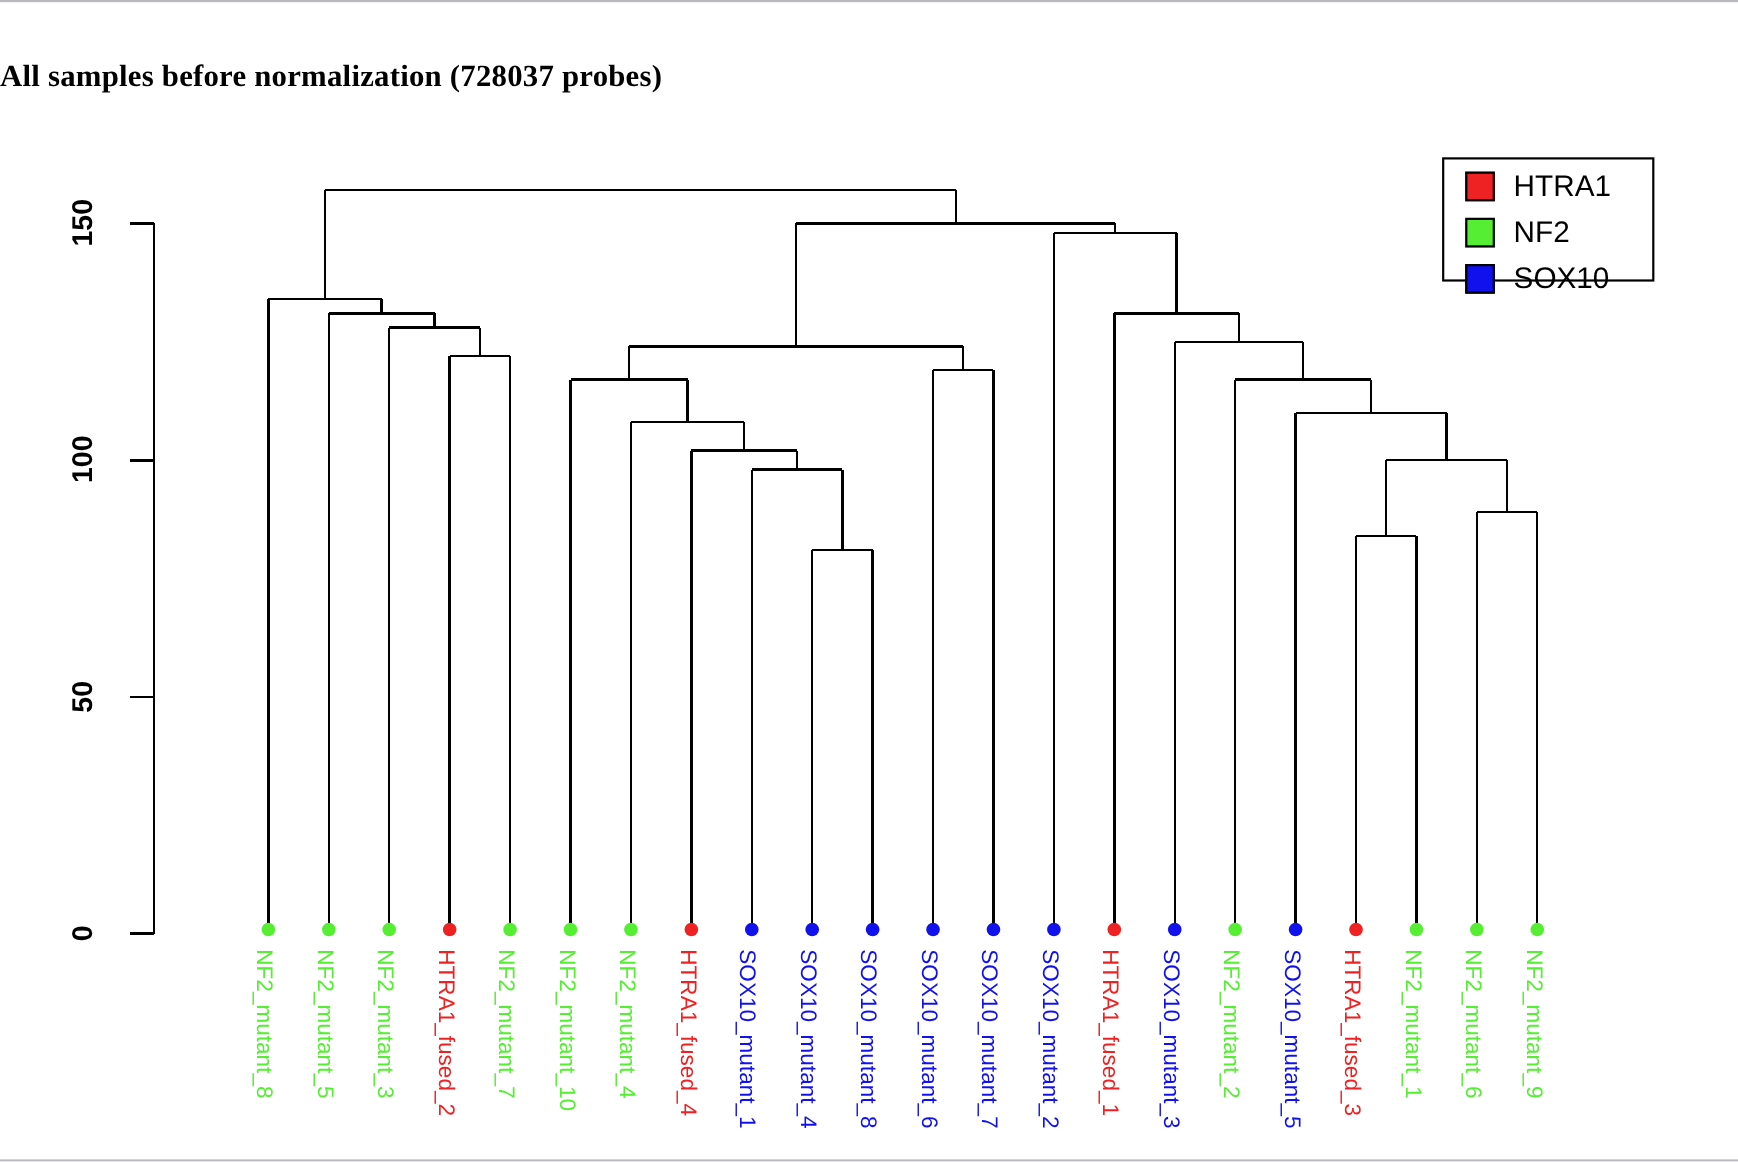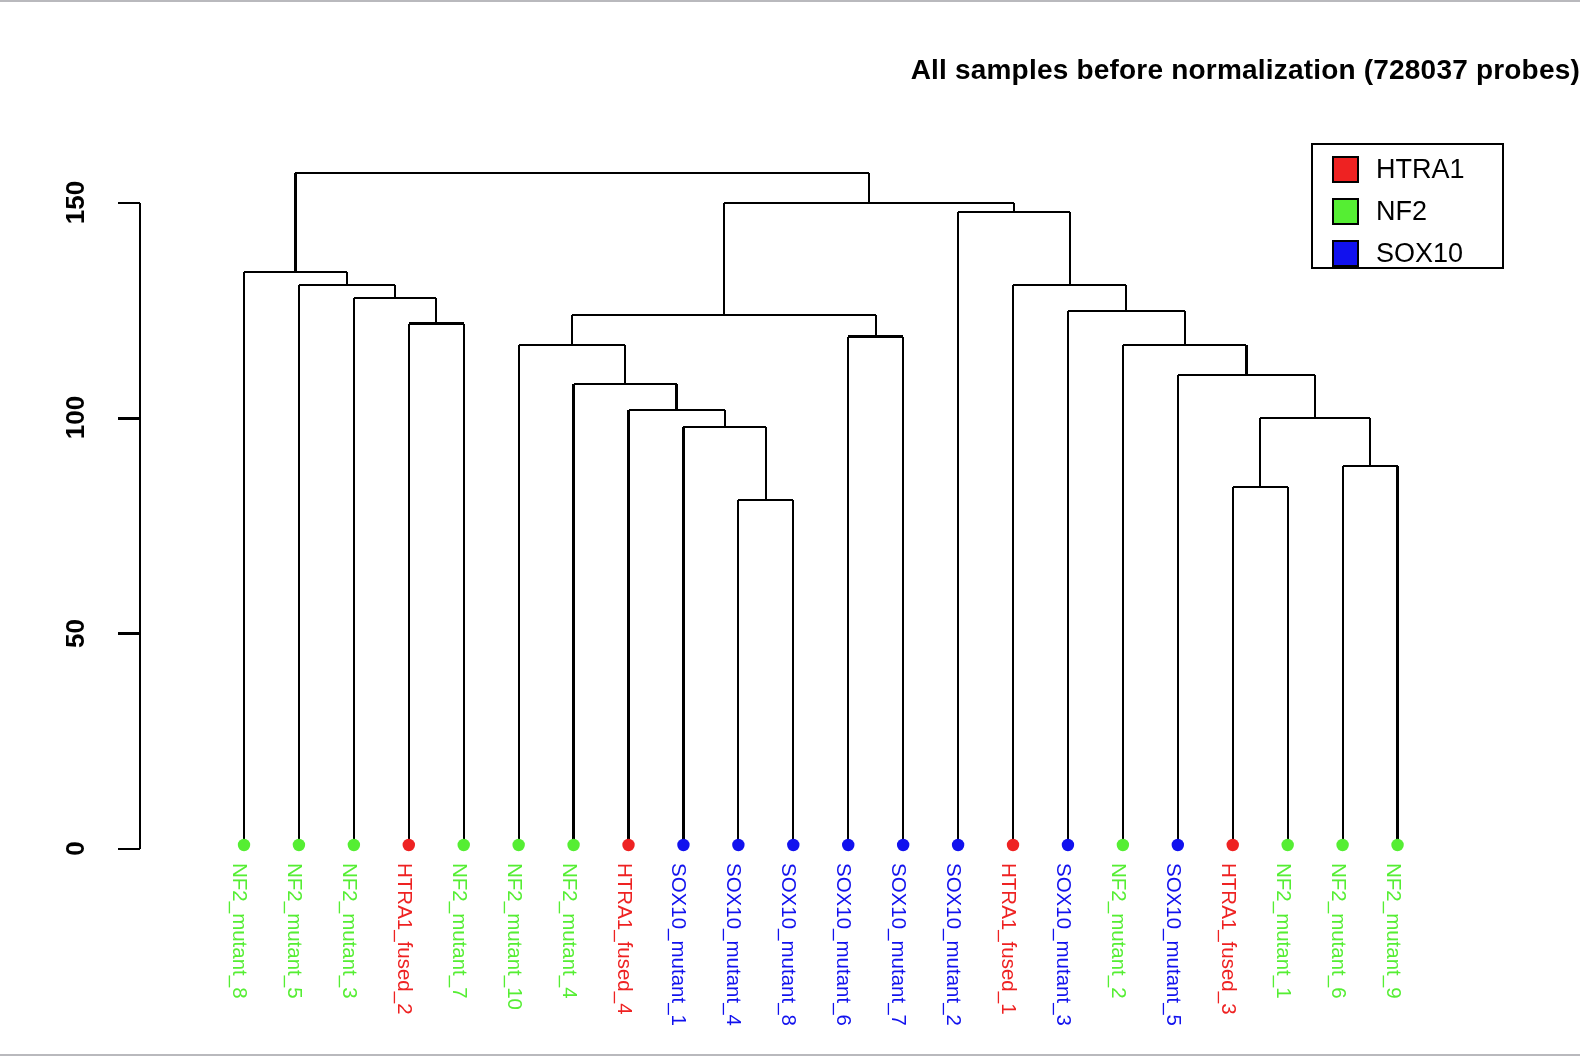--- a/index.html
+++ b/index.html
@@ -13,26 +13,26 @@
   #plot-frame{
     position:absolute;left:0;top:0;width:1580px;height:1056px;
     background:#ffffff;
     border-top:2px solid #b9b9bd;
     border-bottom:2px solid #b9b9bd;
     box-sizing:border-box;
   }
   #plot-title{
     position:absolute;
     left:0;right:0;top:52px;
-    text-align:right;
+    text-align:left;
     font-size:28px;
     font-weight:bold;
     color:#000000;
     letter-spacing:0.2px;
-    font-family:Liberation Sans, sans-serif;
+    font-family:Liberation Serif, serif;
   }
   #canvas{
     position:absolute;left:0;top:0;width:1580px;height:1056px;
   }
   .axis-tick-label{
     position:absolute;
     font-size:26px;
     font-weight:bold;
     color:#000;
     transform-origin:center center;
@@ -43,21 +43,21 @@
     position:absolute;
     font-size:20.5px;
     white-space:nowrap;
     transform-origin:left top;
     font-family:"Liberation Sans", sans-serif;
     letter-spacing:0px;
   }
   #legend-box{
     position:absolute;
     left:1311px;top:141px;
-    width:193px;height:126px;
+    width:193px;height:113px;
     border:2px solid #000;
     background:#ffffff;
     box-sizing:border-box;
   }
   .legend-row{
     display:flex;align-items:center;
     height:36px;
     margin-left:19px;
     margin-top:6px;
   }

